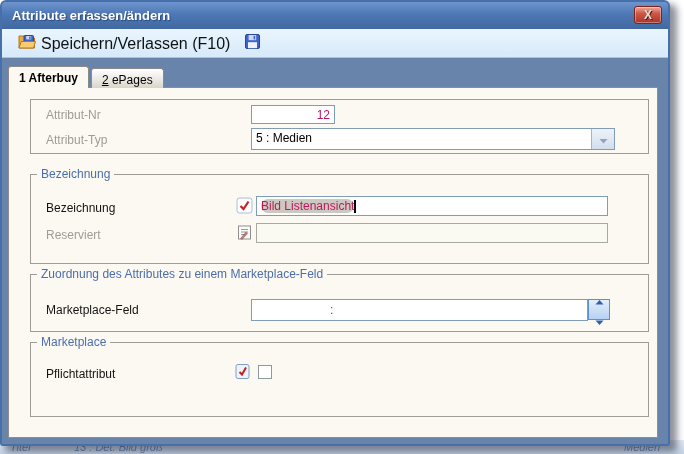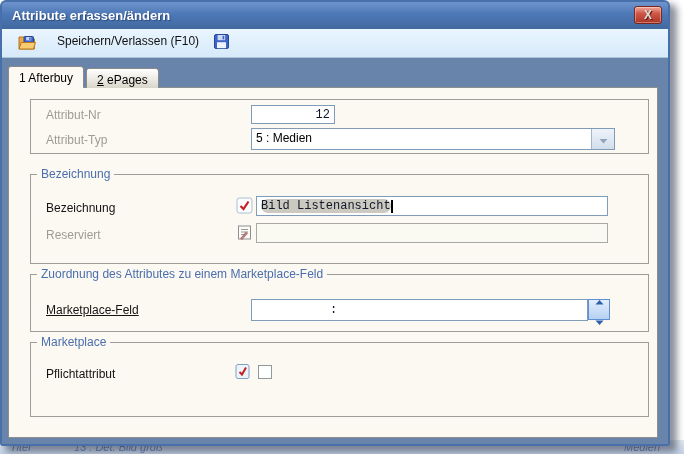--- a/index.html
+++ b/index.html
@@ -24,50 +24,50 @@
               color: #fff; font-weight: bold; font-size: 13px; line-height: 27px; padding-left: 10px;
               text-shadow: 1px 1px 1px rgba(20,40,80,.55); }
   .close-btn { position: absolute; right: 6px; top: 4px; width: 28px; height: 18px;
                background: linear-gradient(#f2a99b, #cf5748 40%, #a93526);
                border: 1px solid #7e2318; border-radius: 3px;
                color: #dfdfdb; font-weight: bold; font-size: 12px; line-height: 16px; text-align: center;
                text-shadow: 1px 1px 0 #5a170d; box-shadow: inset 0 0 0 1px rgba(255,255,255,.35); cursor: default; }
 
   .toolbar { height: 29px; background: linear-gradient(#eaf5fe, #d6eafa);
              border-bottom: 1px solid #aac5da; display: flex; align-items: center; padding-left: 12px; }
-  .tool-btn { display: flex; align-items: flex-start; gap: 21px; font-size: 12px; color: #111; padding: 2px 4px; }
+  .tool-btn { display: flex; align-items: flex-end; gap: 5px; font-size: 16px; color: #111; padding: 2px 4px; }
   .tool-btn-icon-only { margin-left: 8px; padding: 2px 3px; }
 
   .content { position: relative; height: 386px; background: #6884ab; }
 
   
   .tabs { position: absolute; left: 6px; top: 8px; display: flex; align-items: flex-end; z-index: 2; }
   .tab { font-size: 12px; color: #000; border: 1px solid #8a8a8a; border-bottom: none;
          border-radius: 3px 3px 0 0; padding: 4px 10px 3px 10px; }
   .tab span { white-space: pre; }
-  .tab.active { background: #fbf9f1; height: 22px; position: relative; z-index: 3; }
+  .tab.active { background: #fbf9f1; height: 22px; position: relative; z-index: 3; font-weight: bold; }
   .tab.inactive { background: linear-gradient(#ffffff, #e9e7df 60%, #d8d5ca); height: 20px; margin-left: 2px; }
   .u { text-decoration: underline; }
 
   .panel { position: absolute; left: 6px; top: 29px; width: 650px; height: 351px;
            background: #fbf9f1; border: 1px solid #8e8e8e; z-index: 1; }
 
   .group { position: absolute; left: 21px; width: 619px; border: 1px solid #9d9d98; }
   .group-legend { position: absolute; top: -8px; left: 6px; background: #fbf9f1; padding: 0 4px;
                   font-size: 12px; color: #4b6eae; }
   .g1 { top: 11px; height: 55px; }
   .g2 { top: 86px; height: 90px; }
   .g3 { top: 186px; height: 58px; }
   .g4 { top: 254px; height: 75px; }
 
   .lbl { position: absolute; left: 15px; font-size: 12px; color: #141414; }
   .lbl.disabled { color: #9d9d96; }
 
   .tbox { position: absolute; background: #fff; border: 1px solid #7f9db9; font-size: 12px;
-          color: #0f172a; padding: 0 4px; font-family: Liberation Mono, monospace; }
+          color: #be185d; padding: 0 4px; font-family: Liberation Sans, sans-serif; }
 
   
   .combo { position: absolute; display: flex; background: #fff; border: 1px solid #7f9db9; }
   .combo-text { flex: 1; font-size: 12px; padding: 2px 4px; }
   .combo-btn { width: 23px; background: linear-gradient(#eef3fa, #d2deec);
                border-left: 1px solid #a5b6ca; display: flex; align-items: center; justify-content: center; }
 
   
   .spinner { position: absolute; width: 22px; height: 21px; border: 1px solid #5f8fd0;
              background: linear-gradient(#e2eefc, #b6d1f2); display: flex; flex-direction: column;
@@ -180,21 +180,21 @@
               <rect x="2.5" y="2" width="12" height="13" fill="#fbfbf7" stroke="#8f8f8f"></rect>
               <path d="M5 5.5 h7 M5 8 h7 M5 10.5 h4" stroke="#9a9a9a" stroke-width="1"></path>
               <path d="M4 14.5 L10 7.5 L12 9.5 L6 16 z" fill="#a05555" opacity="0.75"></path>
             </svg>
           </span>
           <input class="tbox" style="left: 225px; top: 48px; width: 352px; height: 20px; background: rgb(251, 250, 242); border-color: rgb(169, 169, 164);" readonly="" value="">
         </div>
 
         <div class="group g3">
           <div class="group-legend">Zuordnung des Attributes zu einem Marketplace-Feld</div>
-          <div class="lbl" style="top:28px;text-decoration:underline;">Marketplace-Feld</div>
+          <div class="lbl" style="top:28px;">Marketplace-Feld</div>
           <div class="tbox" style="left:220px; top:24px; width:337px; height:22px; padding-left:78px;">
             <div class="val-row">
               <span>:</span>
             </div>
           </div>
           <div class="spinner" style="left:557px; top:24px;">
             <span>
               <svg width="9" height="5" viewBox="0 0 9 5">
                   <path d="M4.5 0 L8.5 4.5 L0.5 4.5 z" fill="#2d5faf"></path>
                 </svg>

